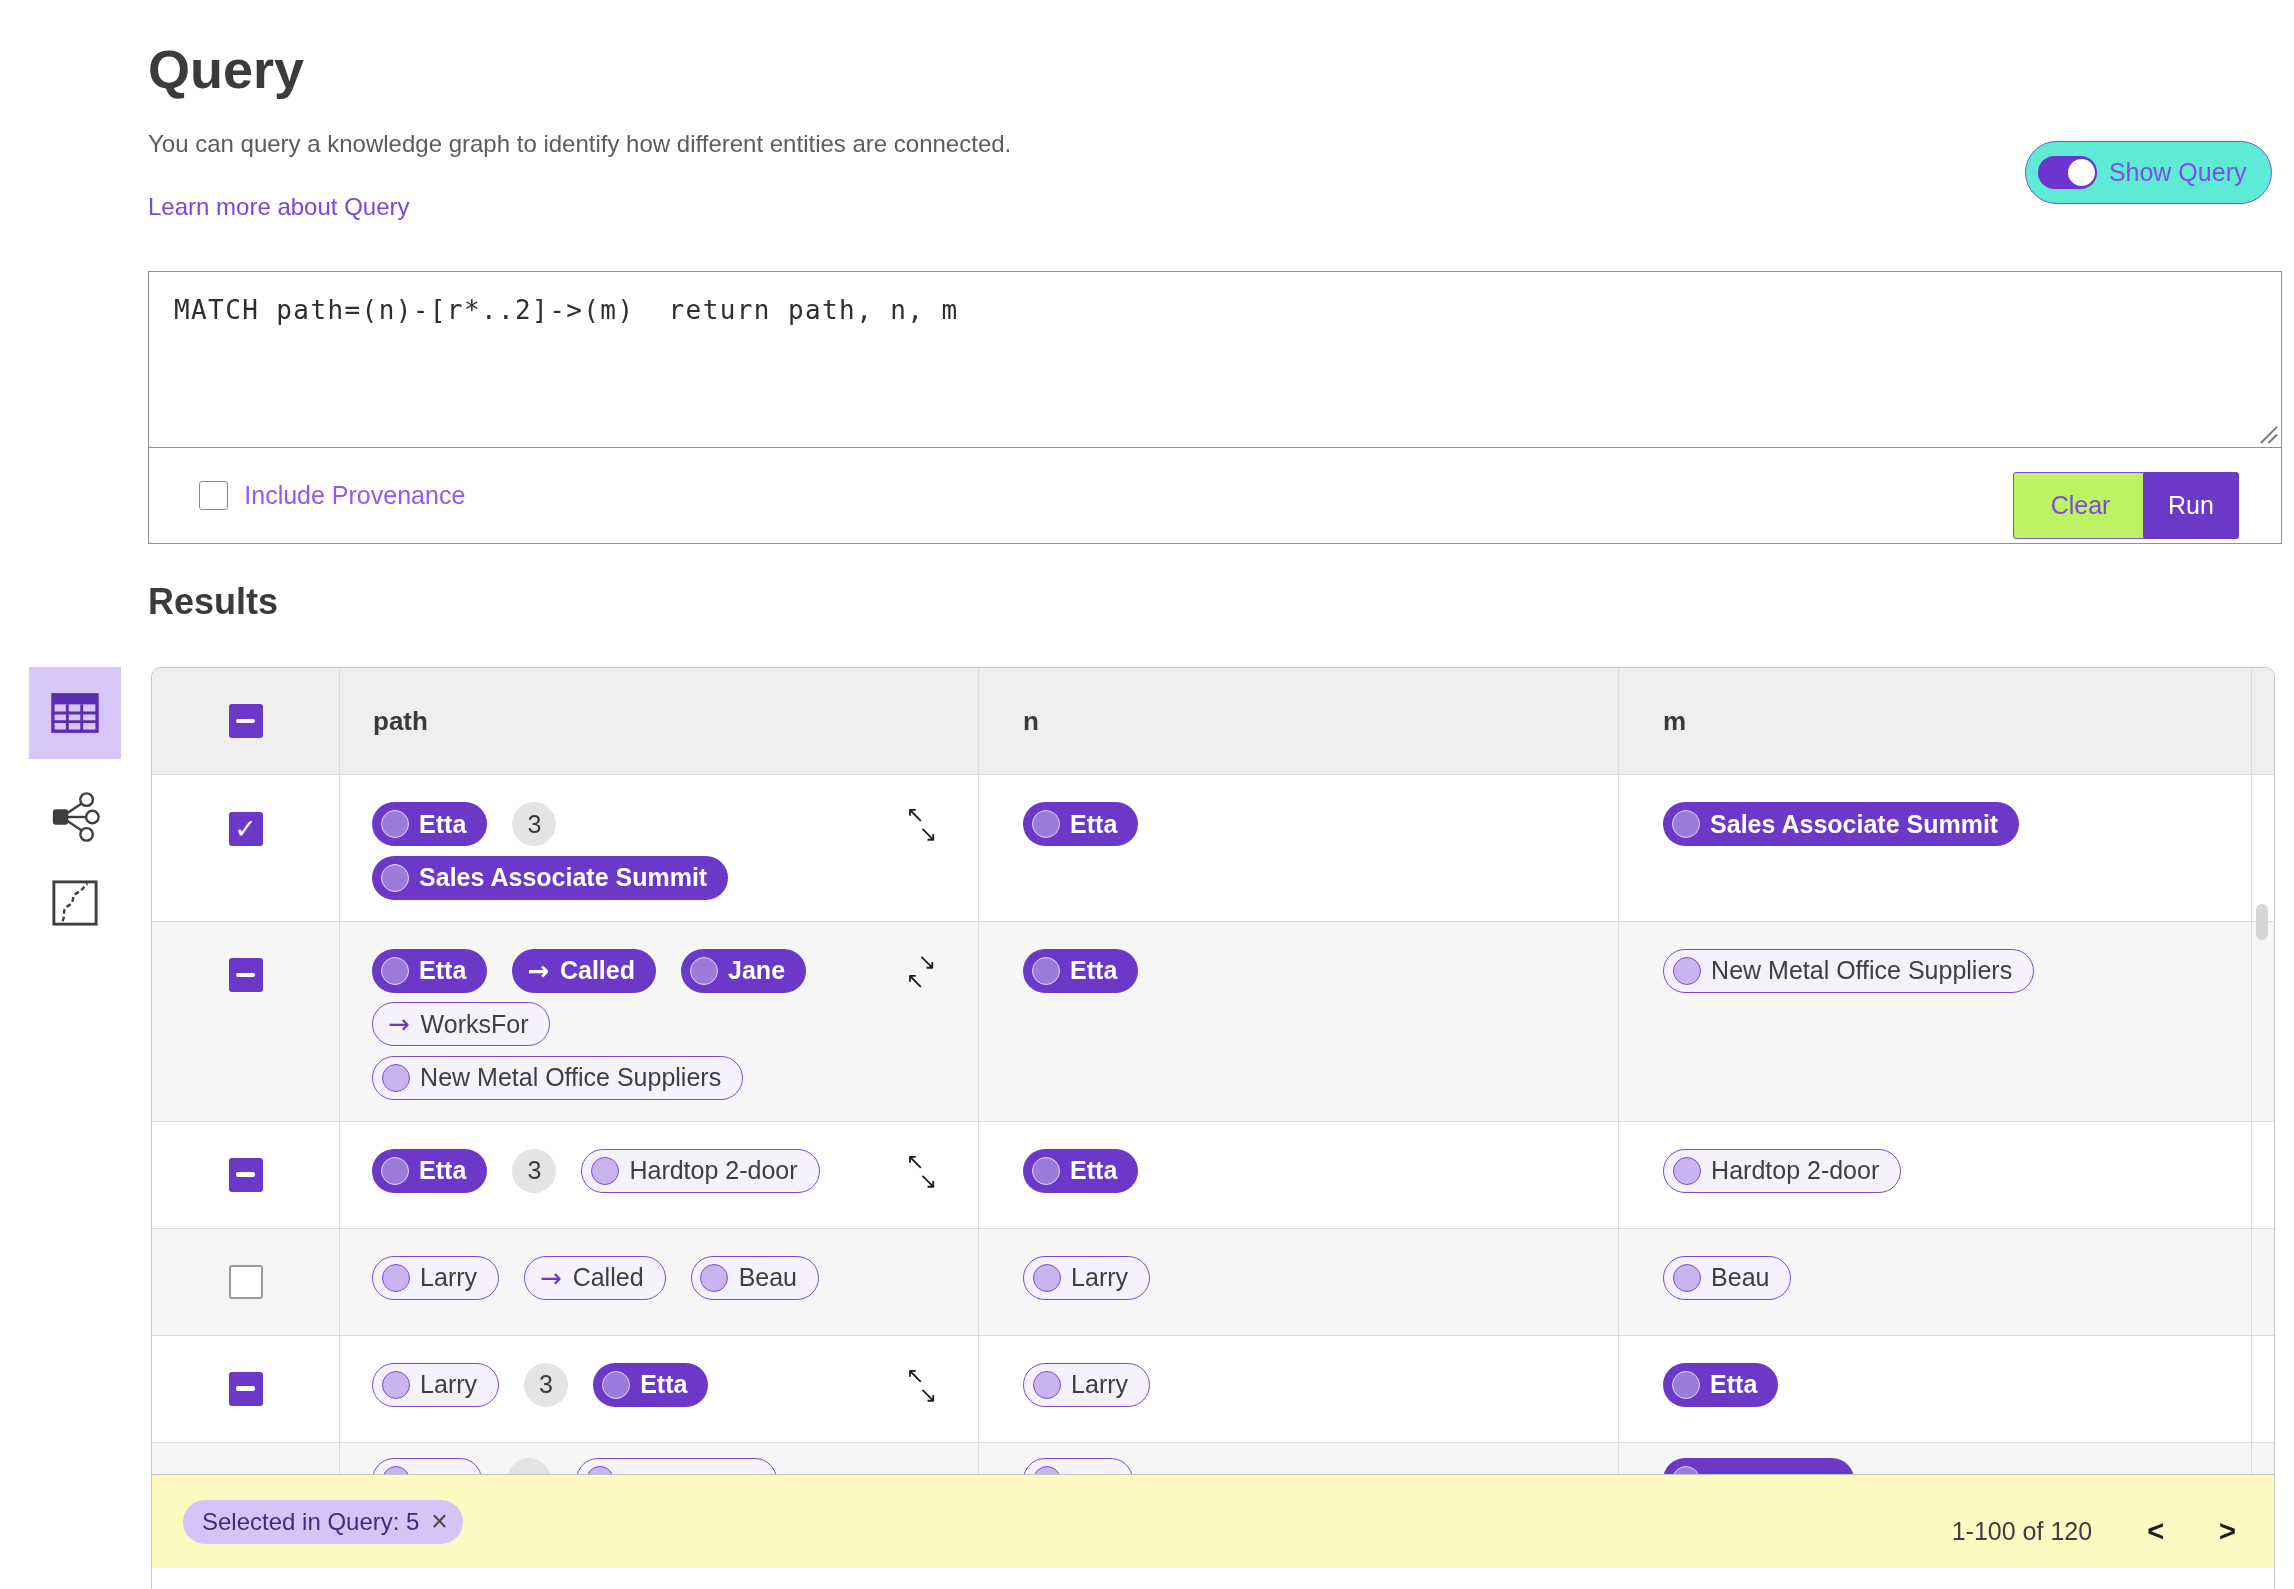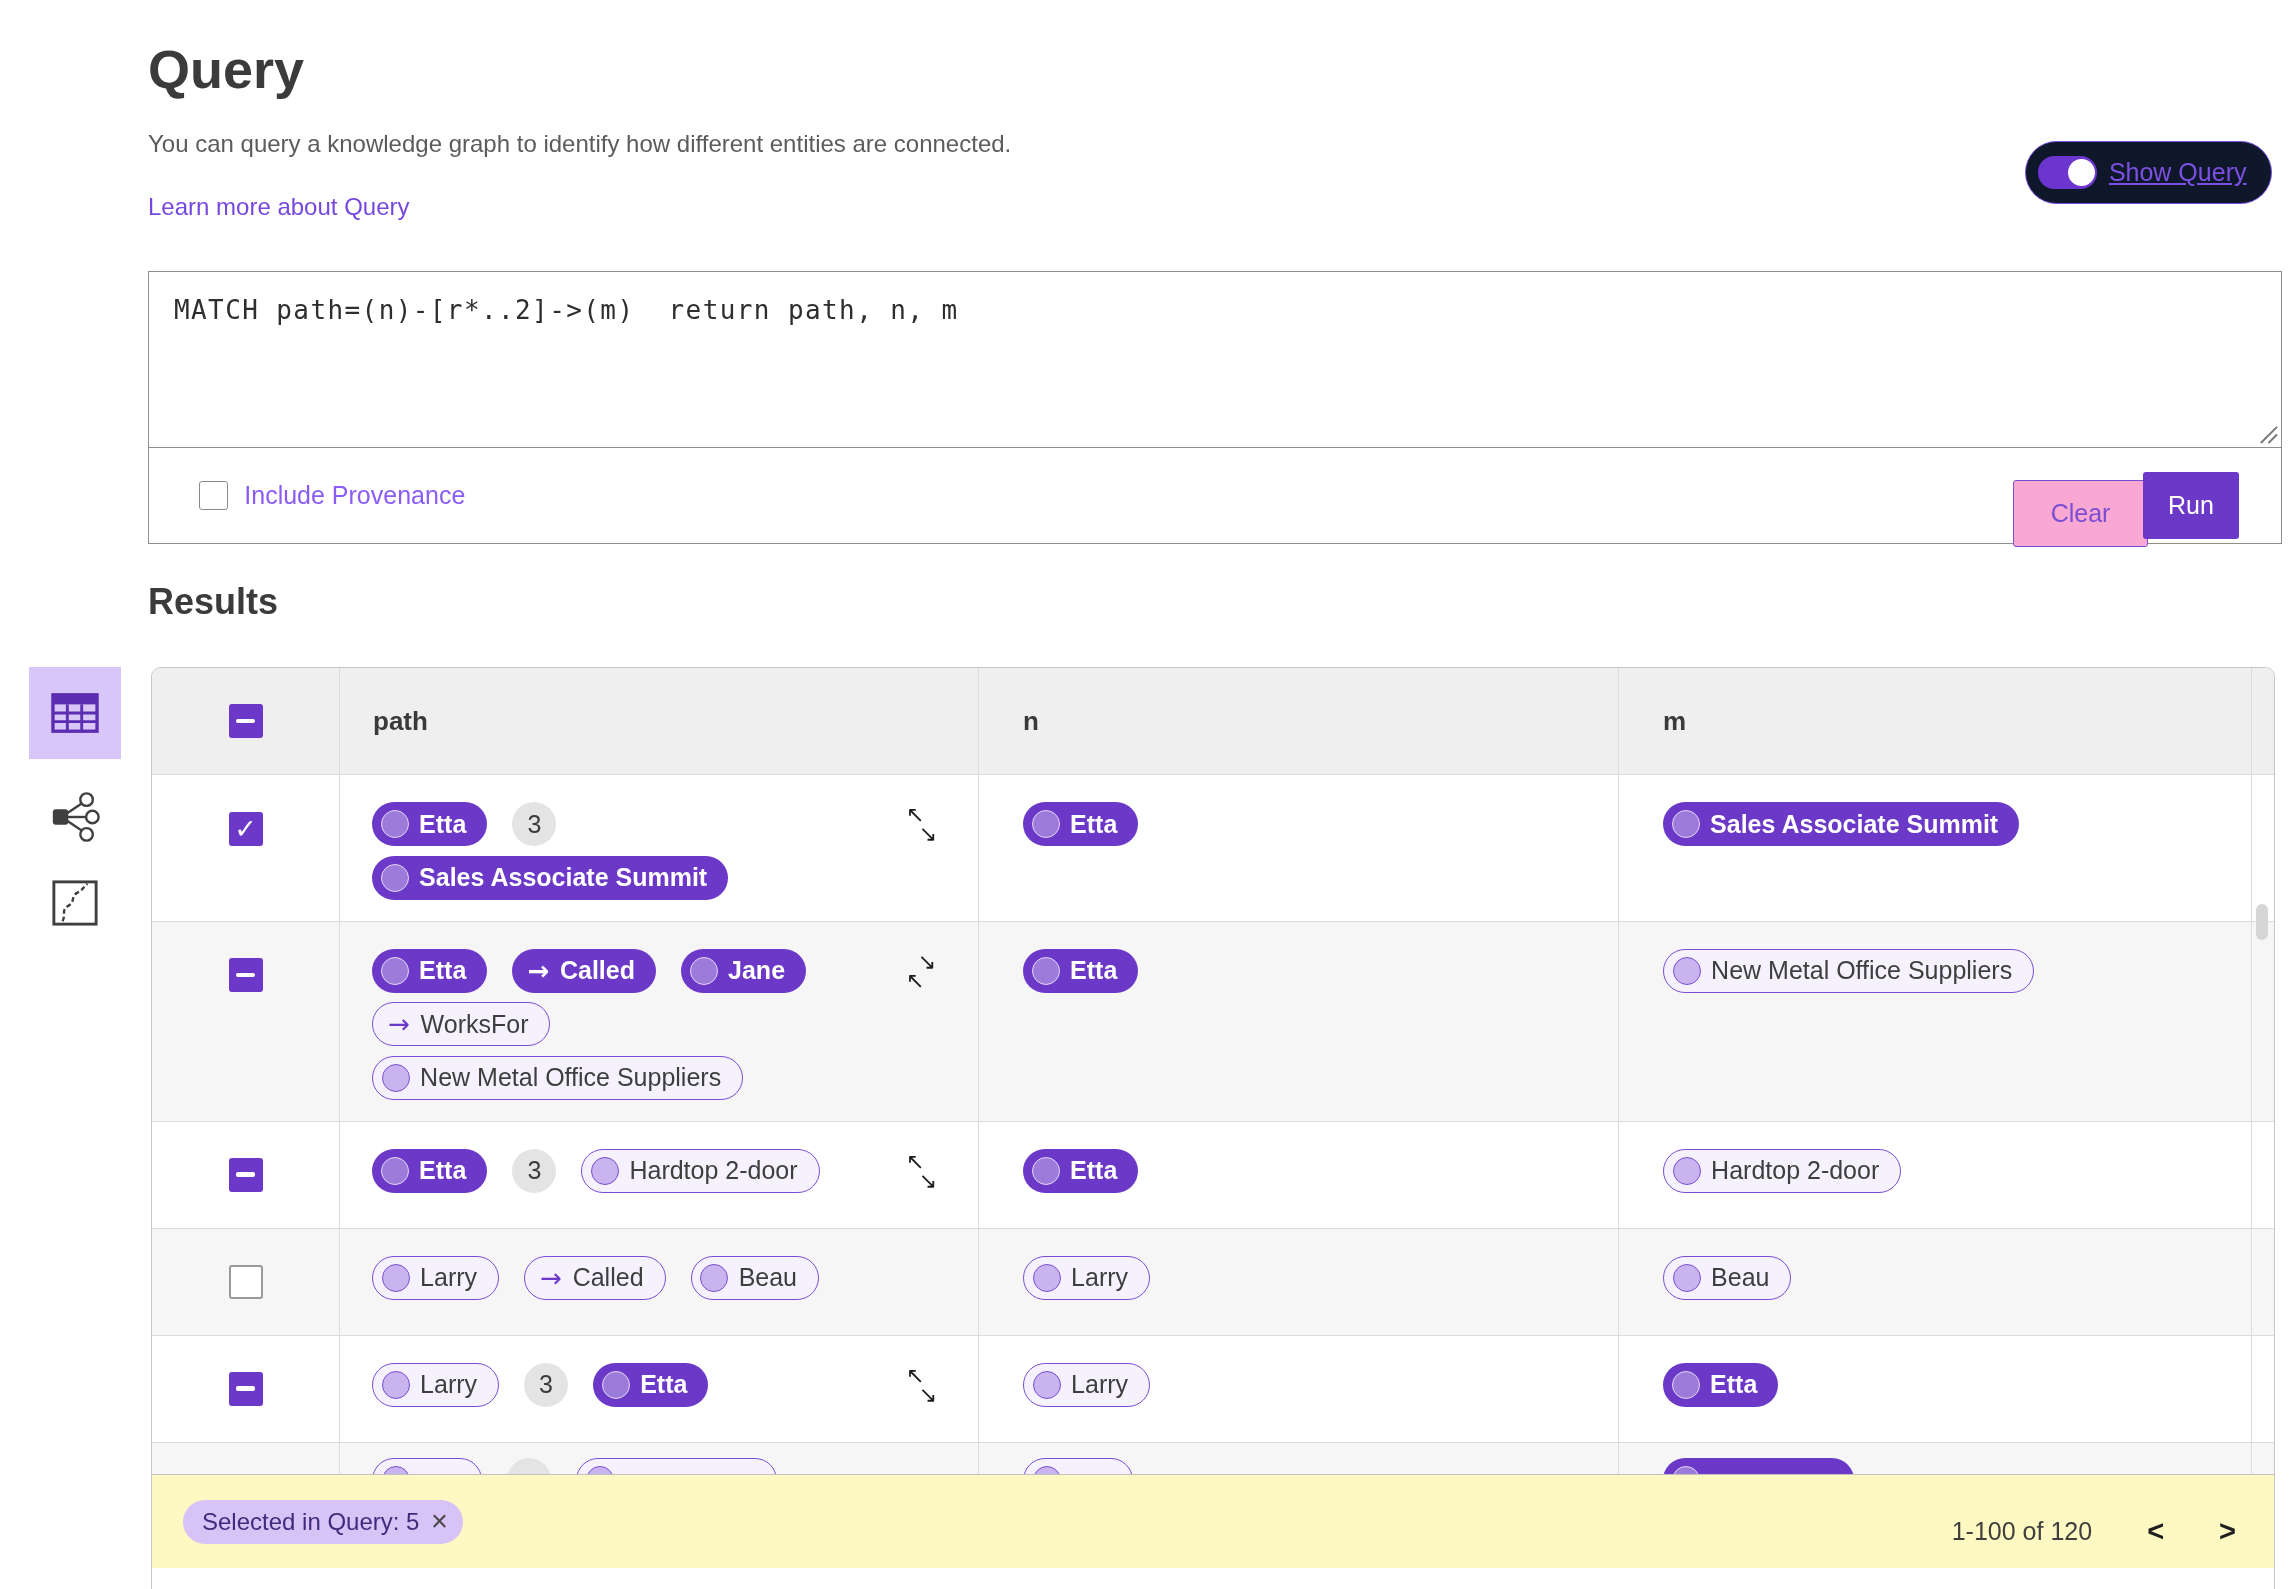--- a/index.html
+++ b/index.html
@@ -22,40 +22,40 @@
   body{width:2294px;height:1590px;overflow:hidden;
        font-family:"Liberation Sans","DejaVu Sans",sans-serif;color:var(--text-dark);}
   .page{position:relative;width:2294px;height:1590px;background:#fff;}
 
   
   .title{position:absolute;left:148px;top:38px;font-size:54px;font-weight:700;color:#3b3b3b;}
   .desc{position:absolute;left:148px;top:130px;font-size:24px;color:var(--text-mid);}
   .learn-link{position:absolute;left:148px;top:193px;font-size:24px;color:var(--link);cursor:pointer;text-decoration:none;}
   .show-query{position:absolute;left:2025px;top:141px;height:63px;border:1.9px solid var(--toggle-border);
       border-radius:34px;display:flex;align-items:center;gap:11.5px;padding:0 25px 0 12.4px;box-sizing:border-box;
-      color:var(--toggle-border);font-size:25px;cursor:pointer;background:#0f172a;text-decoration:underline;}
+      color:var(--toggle-border);font-size:25px;cursor:pointer;background:#5eead4;}
   .toggle-track{position:relative;width:59px;height:32.5px;border-radius:16.3px;background:#6d35d0;}
   .toggle-knob{position:absolute;right:2.9px;top:2.9px;width:27px;height:27px;border-radius:50%;background:#fff;}
 
   
   .query-panel{position:absolute;left:148px;top:271px;width:2134px;height:273px;
       border:1.9px solid #8f8f8f;box-sizing:border-box;background:#fff;}
   .qp-text{position:relative;width:100%;height:176px;border-bottom:1.9px solid #8f8f8f;box-sizing:border-box;}
   .qp-text textarea{width:100%;height:100%;border:none;resize:none;outline:none;box-sizing:border-box;
       padding:23px 25px;font-family:"DejaVu Sans Mono","Liberation Mono",monospace;
       font-size:26px;letter-spacing:1.4px;color:#2e2e2e;background:transparent;}
   .grip{position:absolute;right:2.9px;bottom:2.9px;width:21px;height:21px;}
   .qp-controls{position:relative;height:94px;}
   .prov{position:absolute;left:50px;top:0;height:94px;display:flex;align-items:center;gap:16.3px;
       font-size:25px;color:#8b5cf6;cursor:pointer;}
   .prov-box{width:29px;height:29px;border:1.9px solid #8a8a8a;border-radius:2.9px;background:#fff;box-sizing:border-box;}
   .btn{position:absolute;top:24px;height:67px;box-sizing:border-box;font-size:25px;border-radius:2.9px;
       display:flex;align-items:center;justify-content:center;cursor:pointer;
       font-family:"Liberation Sans","DejaVu Sans",sans-serif;}
-  .btn-clear{left:1864px;width:135px;background:#f9a8d4;border:1.9px solid var(--accent-border);color:var(--accent-border);margin-top:8px;}
+  .btn-clear{left:1864px;width:135px;background:#bef264;border:1.9px solid var(--accent-border);color:var(--accent-border);}
   .btn-run{left:1994px;width:96px;background:var(--accent);border:none;color:#fff;}
 
   
   .results-title{position:absolute;left:148px;top:581px;font-size:36px;font-weight:700;color:#3b3b3b;}
 
   .rail-btn{position:absolute;display:flex;align-items:center;justify-content:center;cursor:pointer;background:transparent;}
   .rail-table{left:29px;top:667px;width:92px;height:92px;background:#d9c6f8;}
   .rail-graph{left:44px;top:786px;width:61px;height:61px;}
   .rail-map{left:48px;top:876px;width:54px;height:54px;}
 

